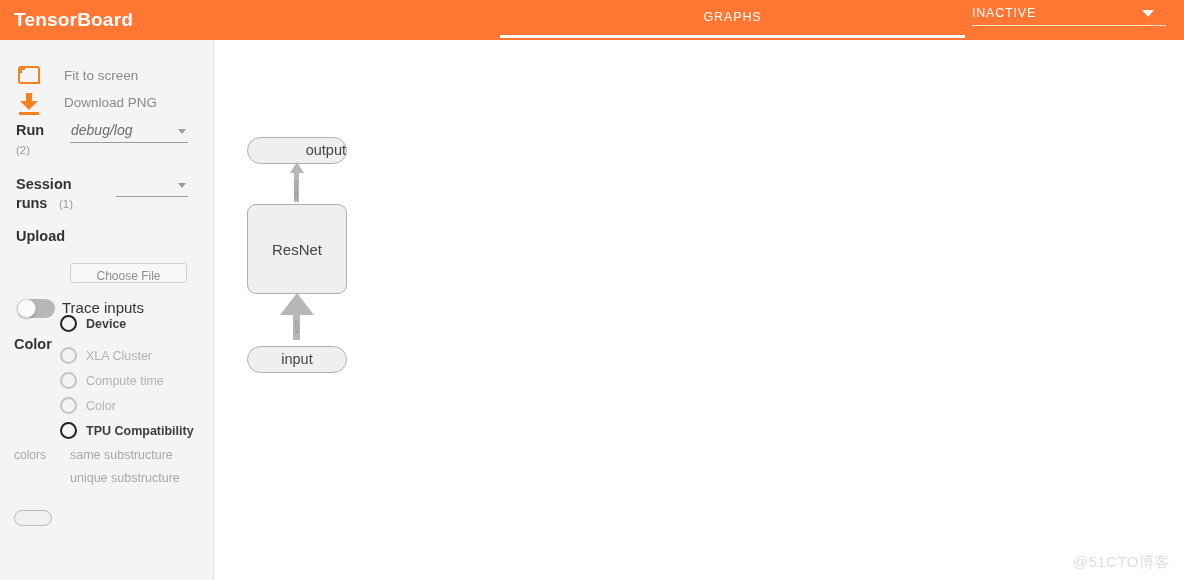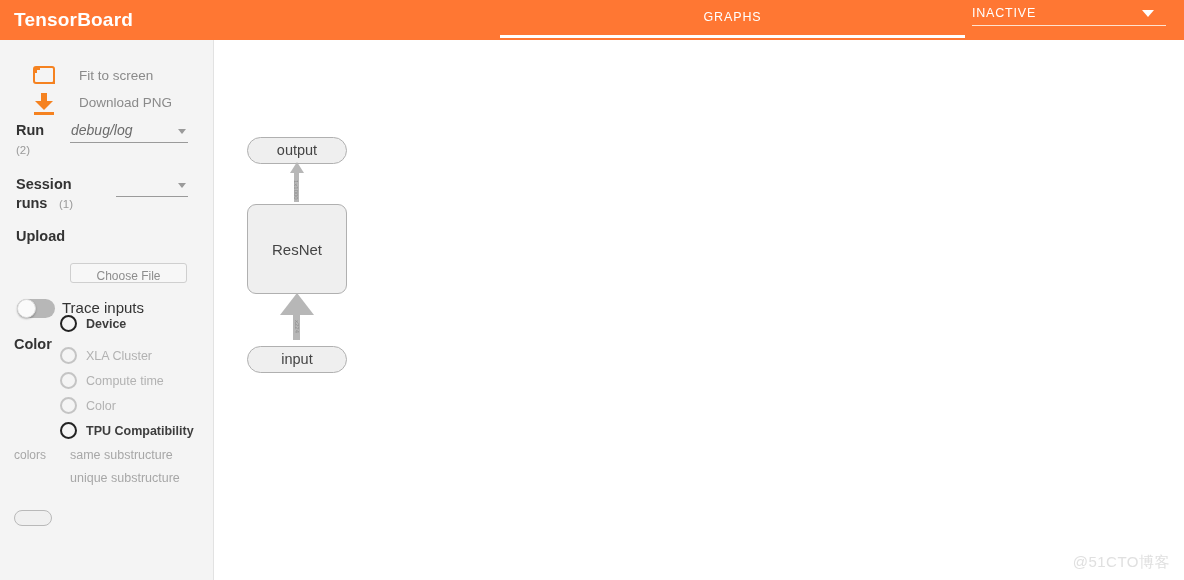--- a/index.html
+++ b/index.html
@@ -89,21 +89,21 @@
   
   .sidebar {
     position: absolute;
     left: 0; top: 40px;
     width: 214px; height: 540px;
     background: #f4f4f4;
     border-right: 1px solid #e2e2e2;
   }
   .side-row {
     position: absolute;
-    left: 15px;
+    left: 0;
     width: 214px;
     height: 28px;
   }
   .side-icon {
     position: absolute;
     left: 16px; top: 0;
     width: 28px; height: 28px;
   }
   .side-text {
     position: absolute;
@@ -430,21 +430,21 @@
     </div>
 
     <div class="legend-key" style="top:408px;">colors</div>
     <div class="legend-val" style="top:408px;">same substructure</div>
     <div class="legend-swatch"></div>
     <div class="legend-val" style="top:431px;">unique substructure</div>
   </div>
 
   <div class="canvas">
 
-    <div class="node-pill" style="left:32px; top:97px; width:100px;">output</div>
+    <div class="node-pill" style="left:32px; top:97px; width:100px;text-align:right;">output</div>
 
     <div class="edge-shaft" style="left:79px; top:132px; width:5px; height:30px;"></div>
     <div class="edge-head" style="left:74.5px; top:122px;"></div>
     <div class="edge-label" style="left:84px; top:140px;">1x1000</div>
 
     <div class="node-box" style="left:32px; top:164px; width:100px; height:90px;">
       <span>ResNet</span>
     </div>
 
     <div class="edge-shaft" style="left:78px; top:274px; width:7px; height:26px;"></div>

